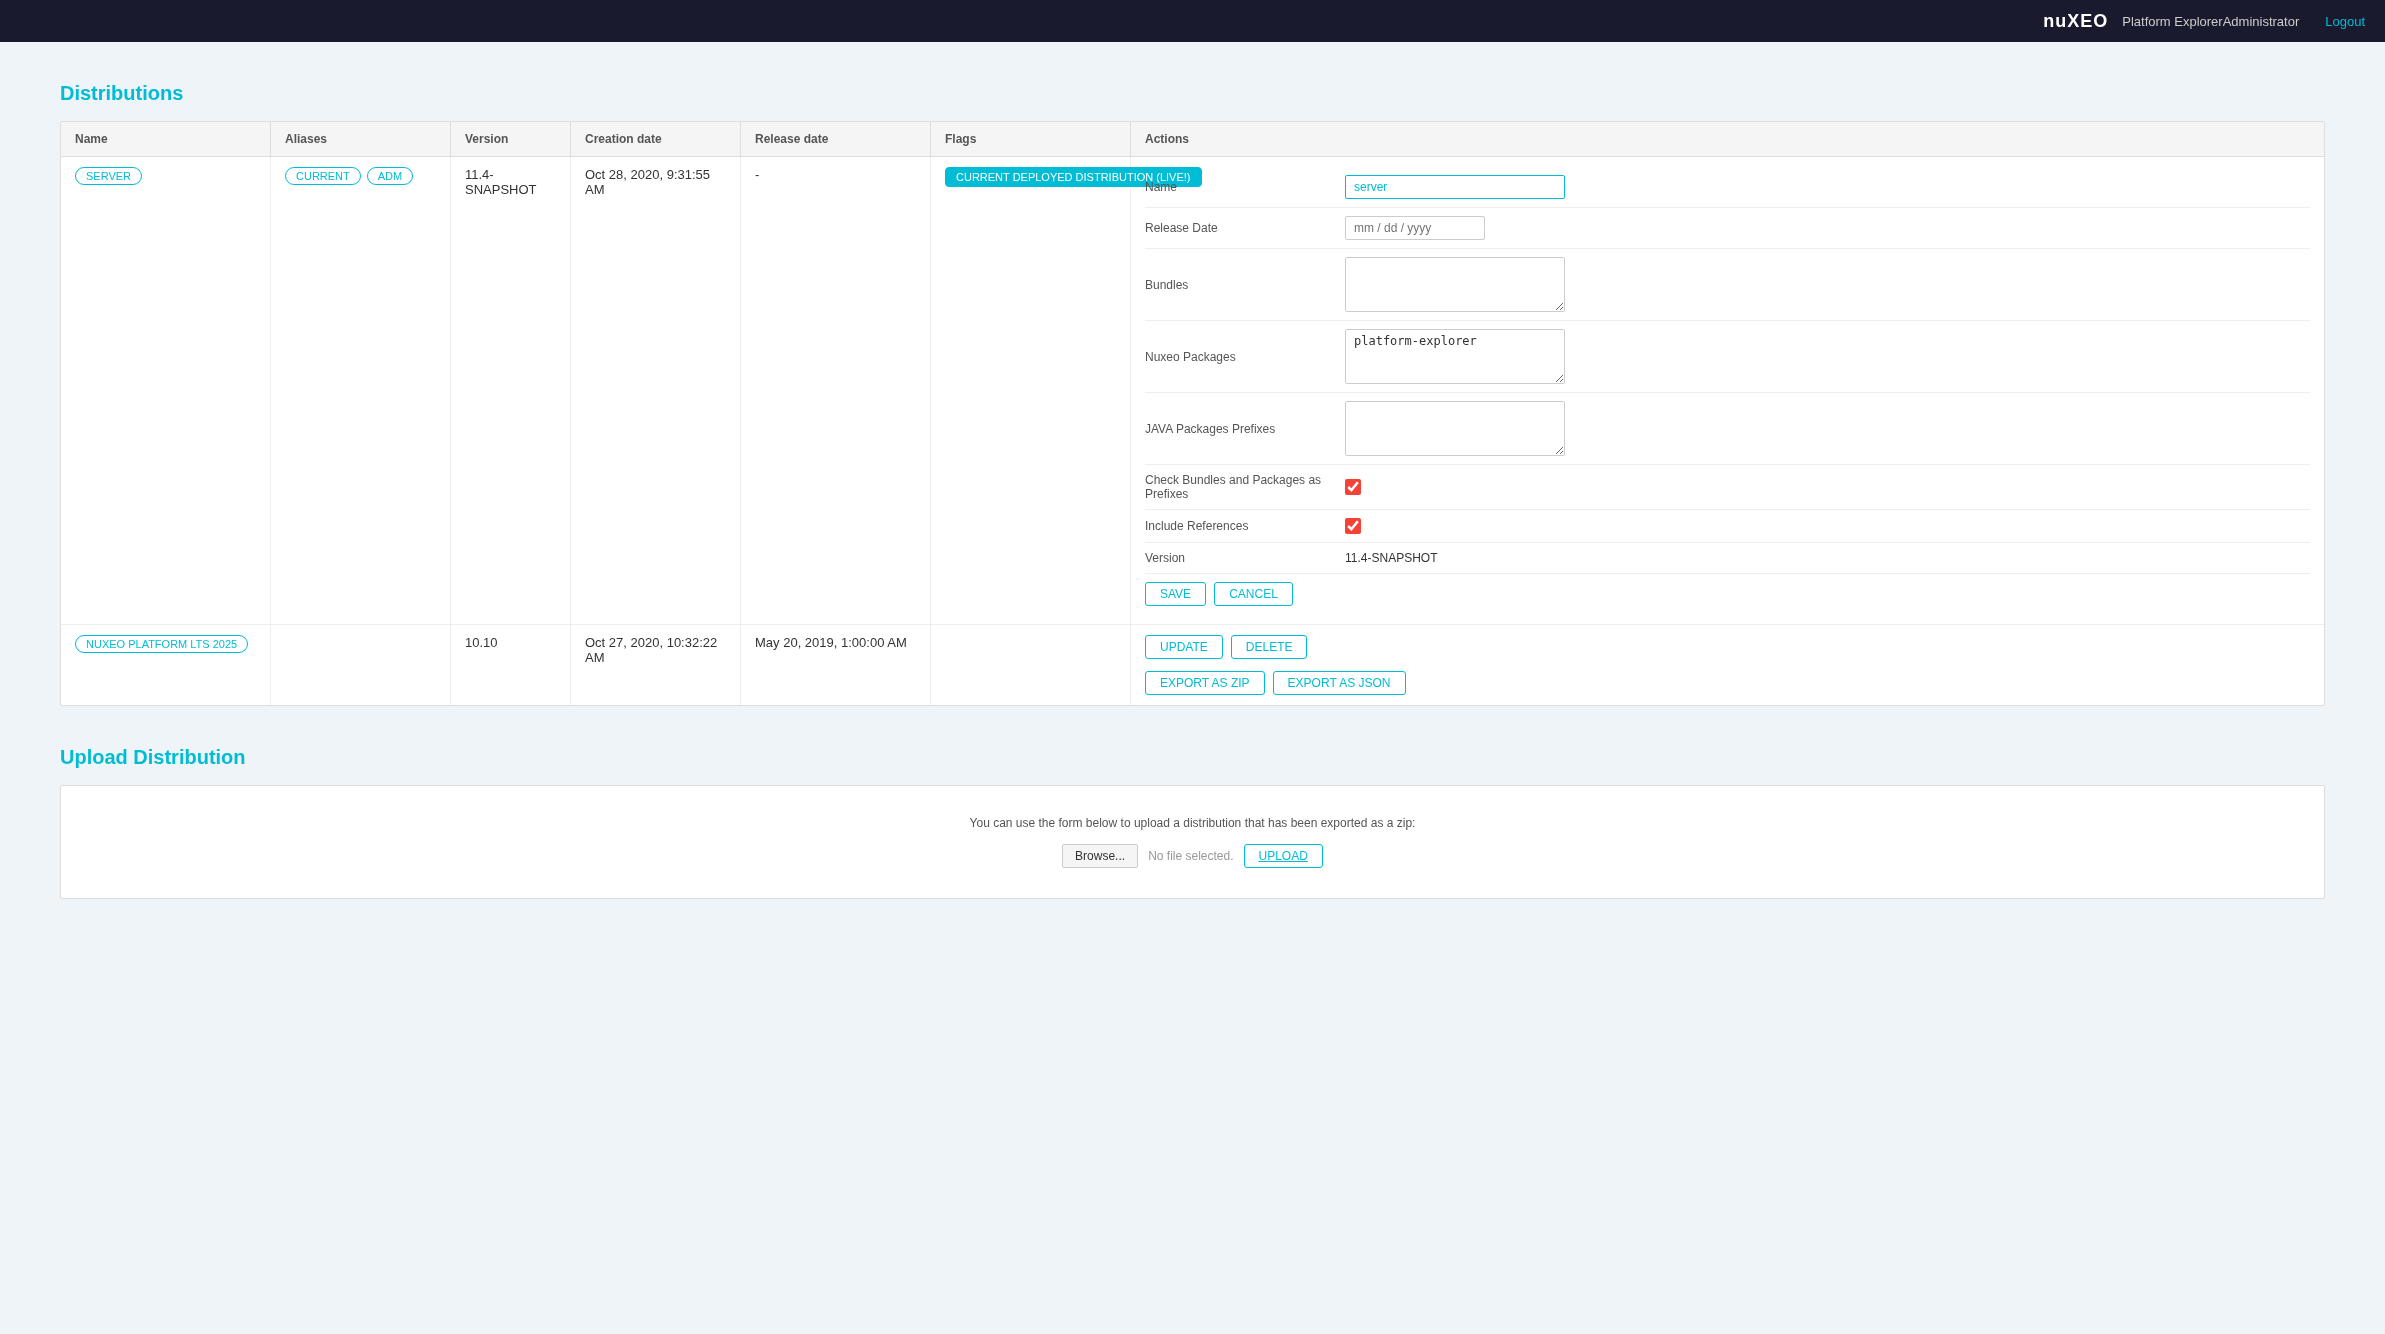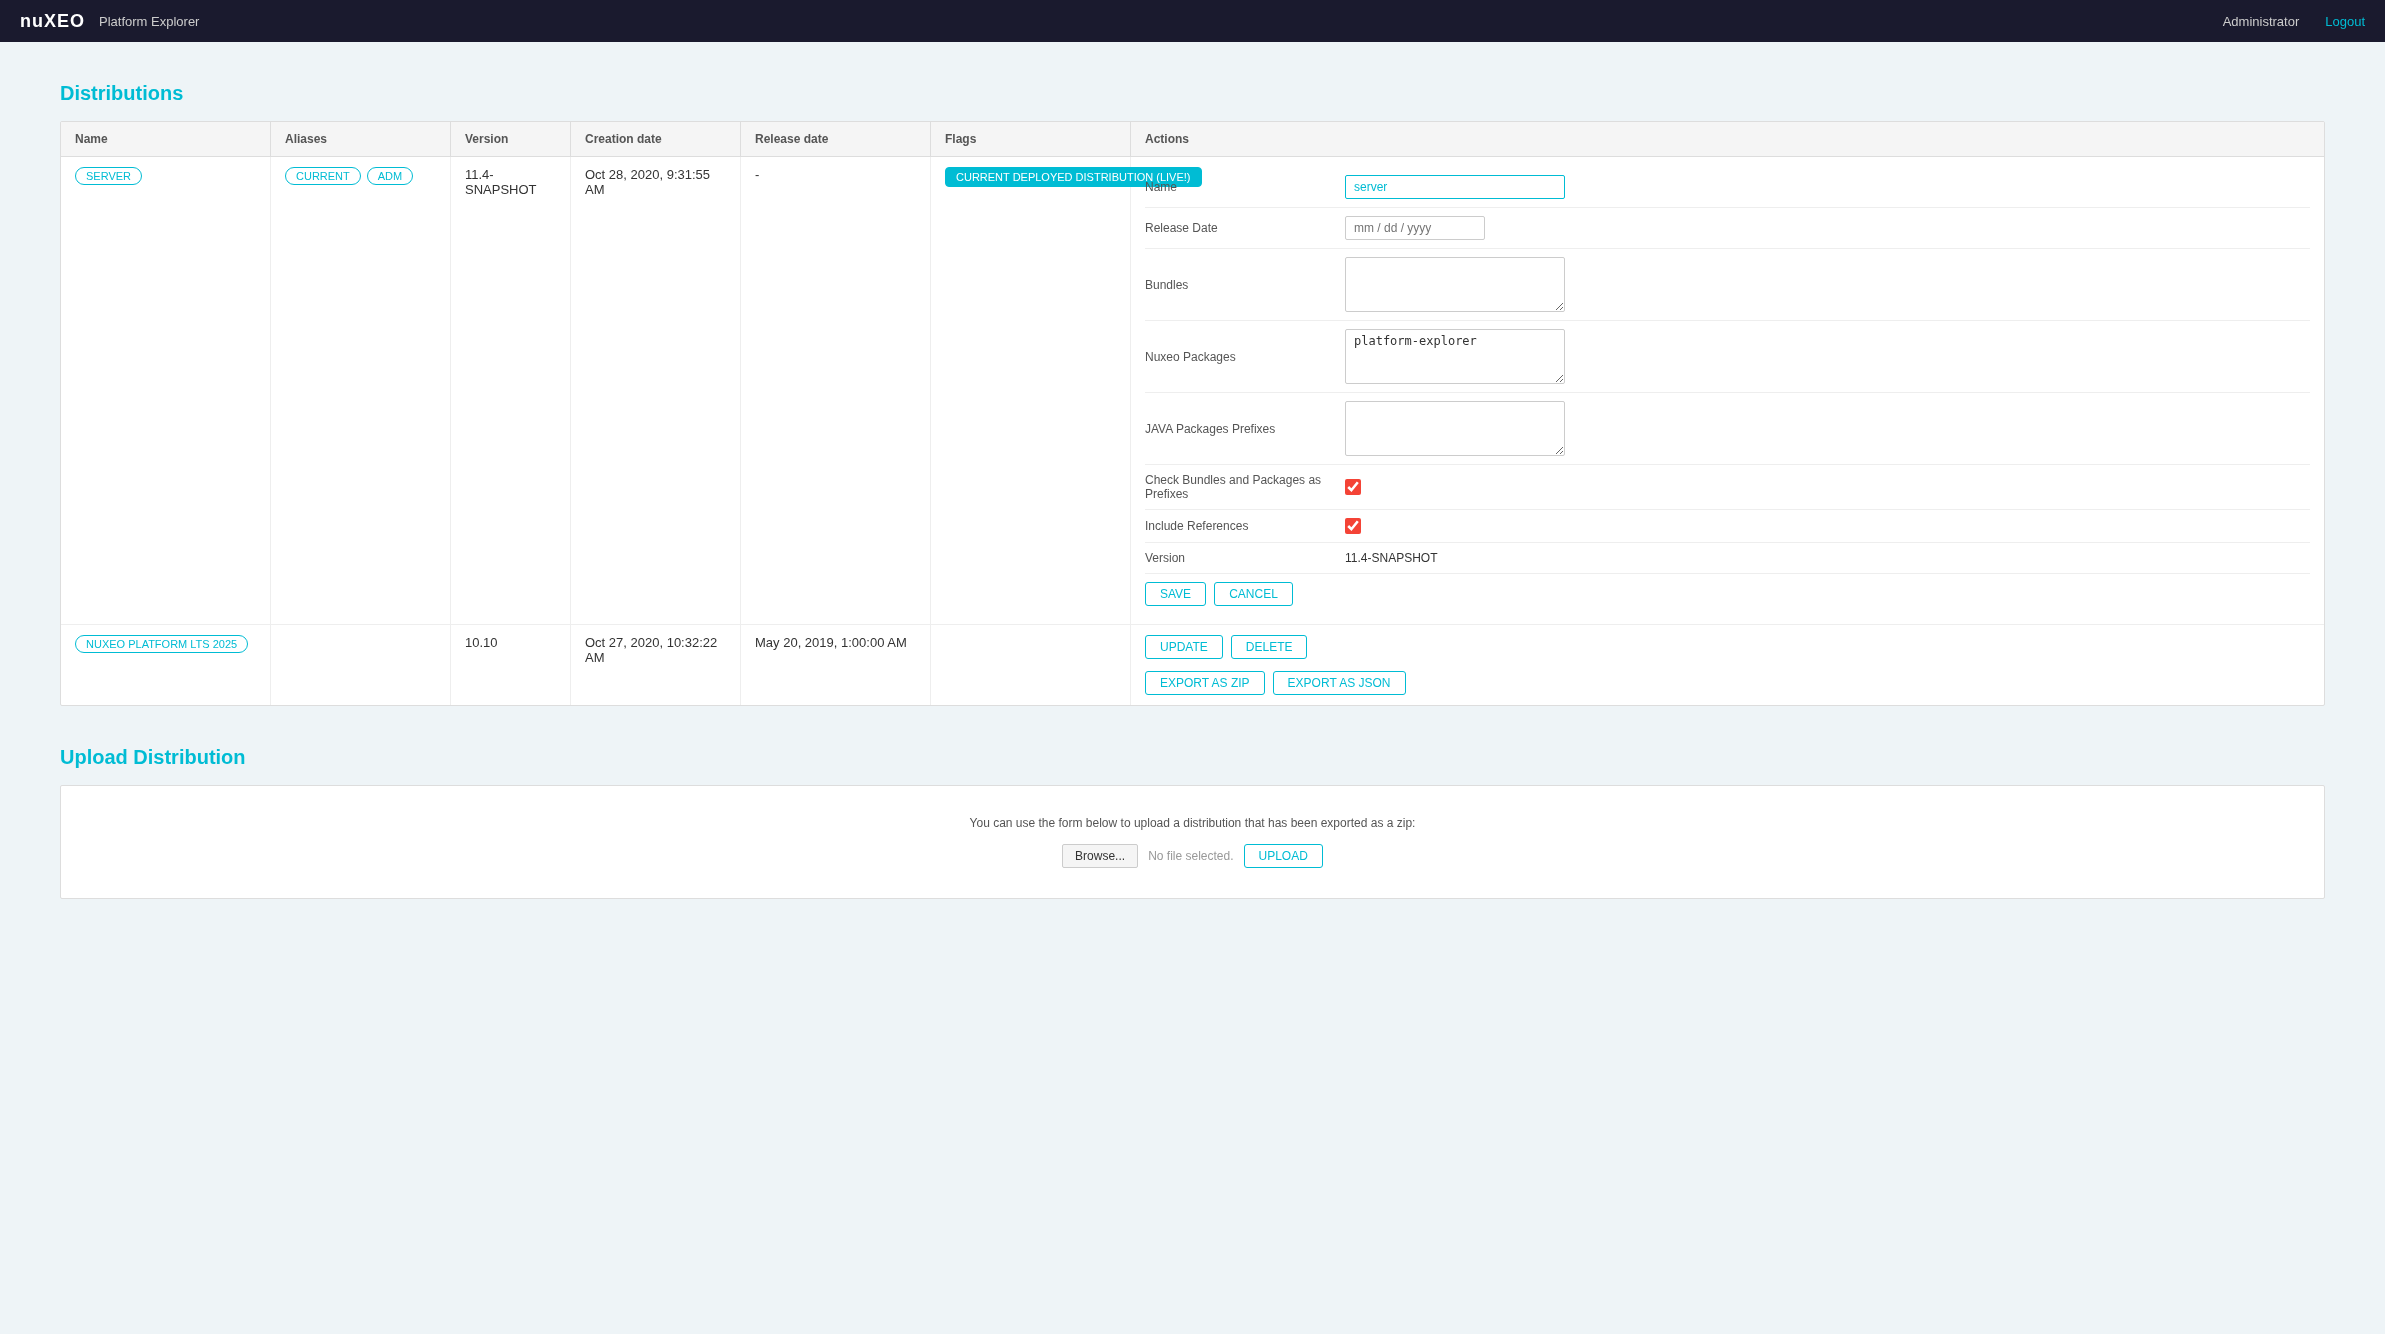--- a/index.html
+++ b/index.html
@@ -3,21 +3,21 @@
   <meta charset="utf-8">
   <style>
     * { box-sizing: border-box; margin: 0; padding: 0; }
     body { font-family: Arial, sans-serif; font-size: 13px; background: #eef4f7; color: #333; }
 
     
     .header {
       background: #1a1a2e;
       display: flex;
       align-items: center;
-      justify-content: space-between;
+      justify-content: flex-end;
       padding: 0 20px;
       height: 42px;
     }
     .header-left { display: flex; align-items: center; gap: 14px; }
     .logo-text {
       font-size: 18px;
       font-weight: bold;
       color: #00bcd4;
       letter-spacing: 1px;
     }
@@ -197,20 +197,21 @@
     }
     .no-file-text { font-size: 12px; color: #999; }
     .btn-upload {
       border: 1.5px solid #00bcd4;
       background: transparent;
       color: #00bcd4;
       border-radius: 3px;
       padding: 4px 14px;
       font-size: 12px;
       cursor: pointer;
+      text-decoration: underline;
     }
 
     .table-row-short {
       display: grid;
       grid-template-columns: 210px 180px 120px 170px 190px 200px 1fr;
       border-bottom: 1px solid #eee;
       min-height: 80px;
     }
     .table-row-short:last-child { border-bottom: none; }
   </style>

